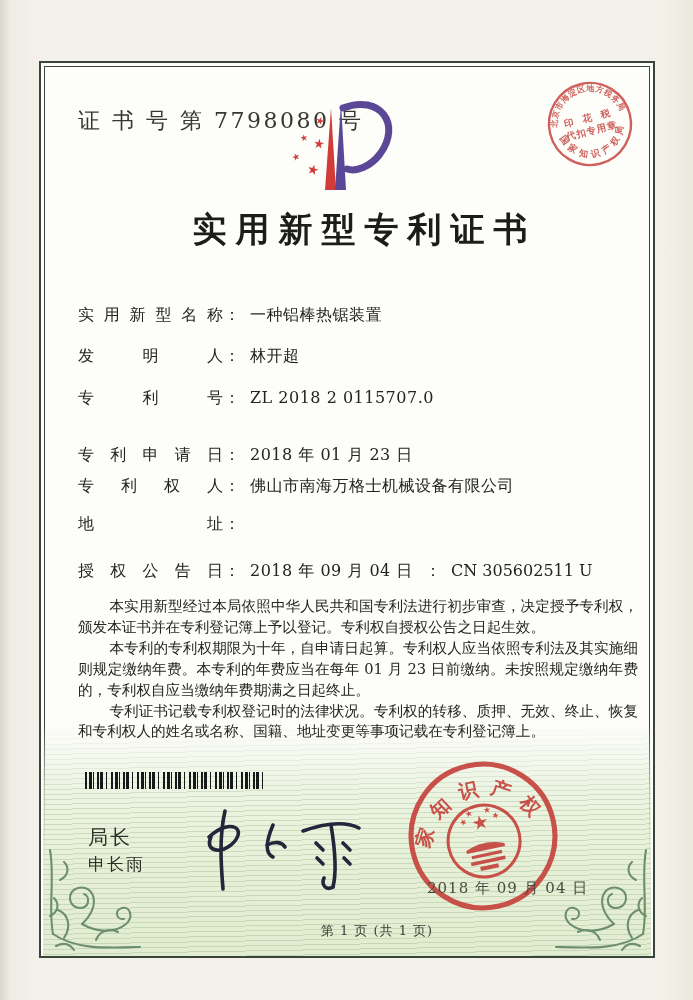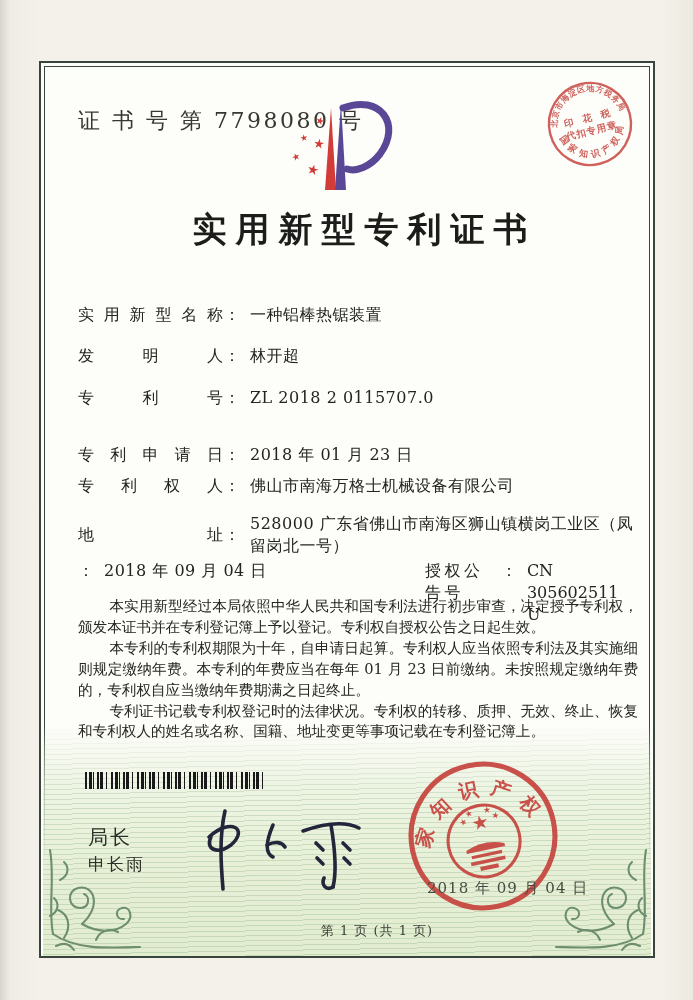--- a/index.html
+++ b/index.html
@@ -154,28 +154,27 @@
     <span class="val">2018 年 01 月 23 日</span>
   </div>
   <div class="row z" style="top:475px">
     <span class="lbl">专利权人</span>
       <span class="colon">：</span>
     <span class="val">佛山市南海万格士机械设备有限公司</span>
   </div>
   <div class="row z" style="top:513px">
     <span class="lbl">地址</span>
       <span class="colon">：</span>
-    <span class="val">528000 广东省佛山市南海区狮山镇横岗工业区（凤留岗北一号）</span>
   </div>
 
   <div class="row z" style="top:560px">
+    <span class="lbl">授权公告日</span>
       <span class="colon">：</span>
     <span class="val">2018 年 09 月 04 日</span>
     <span class="grant-right">
-      <span class="g-lbl">授权公告号</span>
         <span>：</span>
       <span class="g-val">CN 305602511 U</span>
     </span>
   </div>
 
   <div class="abs body-text z">
     <p>本实用新型经过本局依照中华人民共和国专利法进行初步审查，决定授予专利权，颁发本证书并在专利登记簿上予以登记。专利权自授权公告之日起生效。</p>
     <p>本专利的专利权期限为十年，自申请日起算。专利权人应当依照专利法及其实施细则规定缴纳年费。本专利的年费应当在每年 01 月 23 日前缴纳。未按照规定缴纳年费的，专利权自应当缴纳年费期满之日起终止。</p>
     <p>专利证书记载专利权登记时的法律状况。专利权的转移、质押、无效、终止、恢复和专利权人的姓名或名称、国籍、地址变更等事项记载在专利登记簿上。</p>
   </div>

